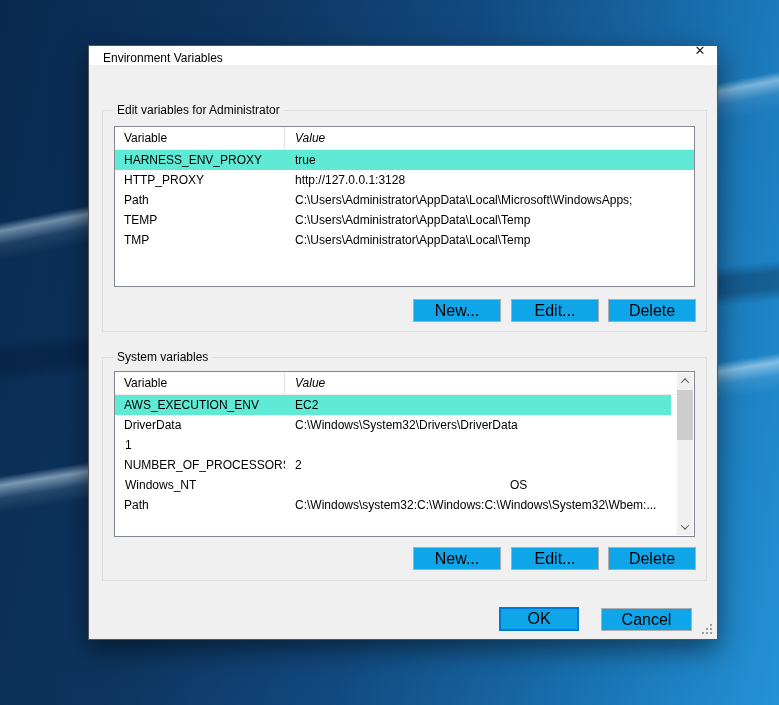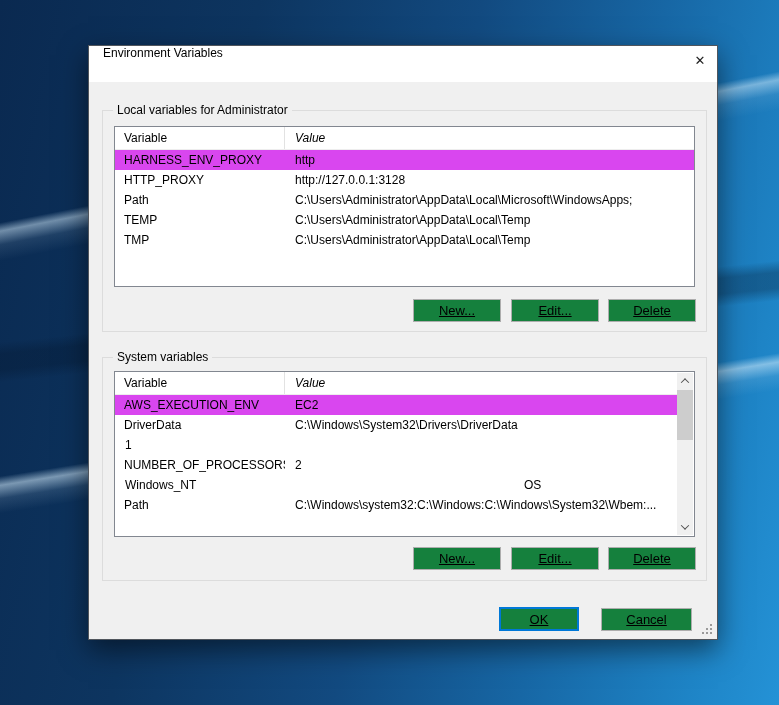--- a/index.html
+++ b/index.html
@@ -15,22 +15,22 @@
       linear-gradient(102deg, #0a2950 0%, #0d3560 28%, #124a80 52%, #1767a5 72%, #1e84c6 90%, #2492d6 100%);
   }
 
   .dialog{
     position:absolute; left:88px; top:45px; width:630px; height:595px;
     background:#f0f0f0; border:1px solid #50555c;
     box-shadow:0 10px 26px rgba(0,0,0,.5);
   }
 
   .titlebar{
-    position:absolute; left:0; top:0; right:0; height:36px;
-    background:#fff; display:flex; align-items:flex-start;
+    position:absolute; left:0; top:0; right:0; height:19px;
+    background:#fff; display:flex; align-items:flex-end;
   }
   .titlebar .title{ padding-left:14px; font-size:12px; }
   .close-btn{
     margin-left:auto; width:34px; height:29px; display:flex;
     align-items:center; justify-content:center; font-size:13px; color:#222;
     cursor:default;
   }
 
   .groupbox{
     position:absolute; border:1px solid #dcdcdc;
@@ -41,38 +41,38 @@
   }
 
   .listview{
     position:absolute; background:#fff; border:1px solid #828790; overflow:hidden;
   }
   .lv-header{ display:flex; height:23px; border-bottom:1px solid #ededed; background:#fff; }
   .lv-header .hcell{ display:flex; align-items:center; padding-left:9px; }
   .lv-header .hcell.var{ width:170px; border-right:1px solid #e2e2e2; }
   .lv-header .hcell.val{ flex:1; padding-left:10px;font-style:italic; }
   .lv-row{ display:flex; height:20px; align-items:center; white-space:nowrap; }
-  .lv-row.selected{ background:#d946ef; }
+  .lv-row.selected{ background:#5eead4; }
   .lv-row .cell{ overflow:hidden; white-space:nowrap; }
   .lv-row .cell.var{ width:170px; padding-left:9px; flex:none; }
   .lv-row .cell.val{ flex:1; padding-left:10px; }
 
   .scrollbar{
     position:absolute; top:1px; right:1px; bottom:1px; width:16px; background:#f0f0f0;
   }
   .sb-btn{ position:absolute; left:0; width:16px; height:16px; display:flex; align-items:center; justify-content:center; }
   .sb-up{ top:0; } .sb-down{ bottom:0; }
   .chev{ width:6px; height:6px; border-left:1px solid #505050; border-top:1px solid #505050; }
   .chev.up{ transform:rotate(45deg) translate(1px,1px); }
   .chev.down{ transform:rotate(225deg) translate(1px,1px); }
   .sb-thumb{ position:absolute; left:0; top:17px; width:16px; height:50px; background:#cdcdcd; }
 
   .btn{
-    position:absolute; width:88px; height:23px; background:#15803d; border:1px solid #adadad;
-    display:flex; align-items:center; justify-content:center; font-size:13px; cursor:default;text-decoration:underline;
+    position:absolute; width:88px; height:23px; background:#0ea5e9; border:1px solid #adadad;
+    display:flex; align-items:center; justify-content:center; font-size:16px; cursor:default;
   }
   .btn.default{ border:2px solid #0078d7; width:80px; height:24px; }
 
   .resize-grip{
     position:absolute; right:5px; bottom:5px; width:10px; height:10px;
   }
   .resize-grip i{
     position:absolute; width:2px; height:2px; background:#9a9a9a; display:block;
   }
   .g1{ right:0; bottom:0; } .g2{ right:4px; bottom:0; } .g3{ right:8px; bottom:0; }
@@ -83,33 +83,33 @@
 
 <div class="desktop">
   <div class="dialog">
 
     <div class="titlebar">
       <span class="title">Environment Variables</span>
       <span class="close-btn">✕</span>
     </div>
 
     <div class="groupbox" style="left:13px; top:64px; width:605px; height:222px;">
-      <span class="gb-label">Local variables for Administrator</span>
+      <span class="gb-label">Edit variables for Administrator</span>
     </div>
 
     <div class="listview" style="left:25px; top:80px; width:581px; height:161px;">
       <div class="lv-header">
         <div class="hcell var">Variable</div>
         <div class="hcell val">Value</div>
       </div>
       <div>
 
       <div class="lv-row selected">
             <span class="cell var">HARNESS_ENV_PROXY</span>
-            <span class="cell val">http</span>
+            <span class="cell val">true</span>
           </div>
           <div class="lv-row">
             <span class="cell var">HTTP_PROXY</span>
             <span class="cell val">http://127.0.0.1:3128</span>
           </div>
           <div class="lv-row">
             <span class="cell var">Path</span>
             <span class="cell val">C:\Users\Administrator\AppData\Local\Microsoft\WindowsApps;</span>
           </div>
           <div class="lv-row">
@@ -129,21 +129,21 @@
 
     <div class="groupbox" style="left:13px; top:311px; width:605px; height:224px;">
       <span class="gb-label">System variables</span>
     </div>
 
     <div class="listview" style="left:25px; top:325px; width:581px; height:166px;">
       <div class="lv-header" style="margin-right:17px;">
         <div class="hcell var">Variable</div>
         <div class="hcell val">Value</div>
       </div>
-      <div style="margin-right:9px;">
+      <div style="margin-right:23px;">
 
       <div class="lv-row selected">
             <span class="cell var">AWS_EXECUTION_ENV</span>
             <span class="cell val">EC2</span>
           </div>
           <div class="lv-row">
             <span class="cell var">DriverData</span>
             <span class="cell val">C:\Windows\System32\Drivers\DriverData</span>
           </div>
           <div class="lv-row">

